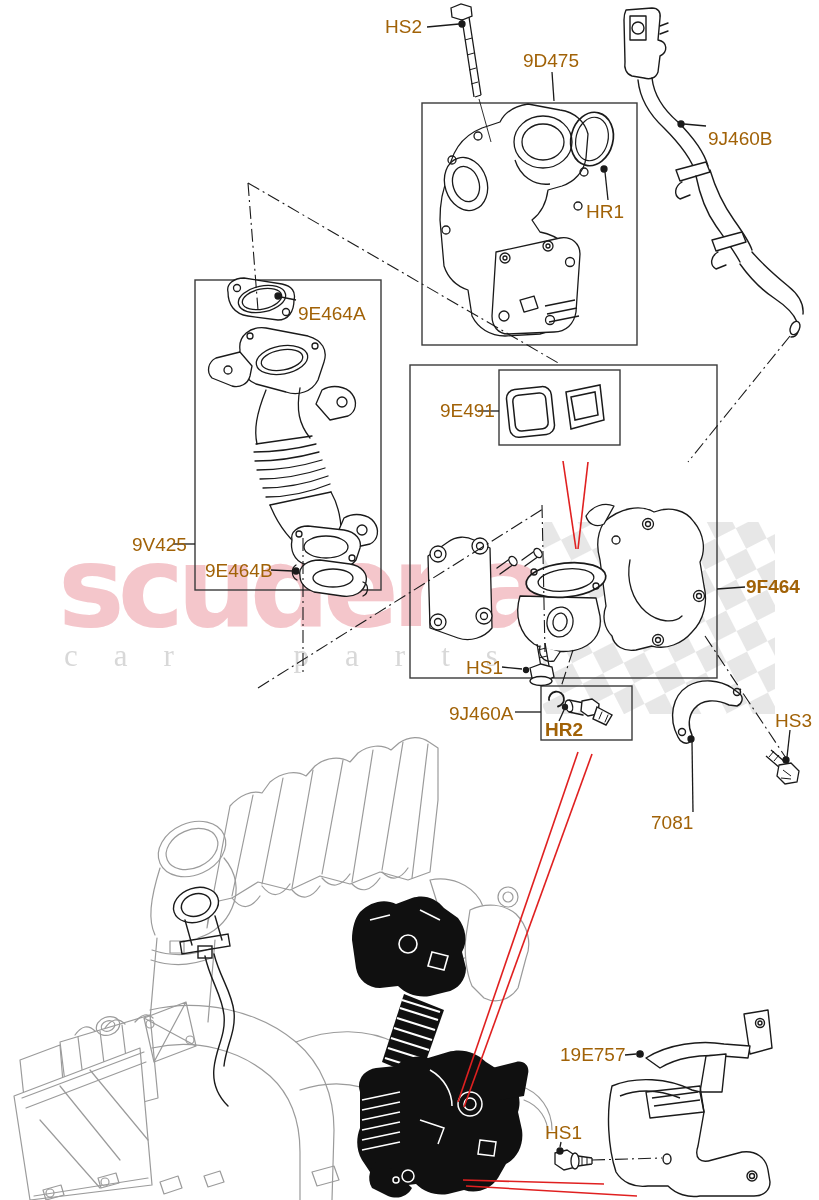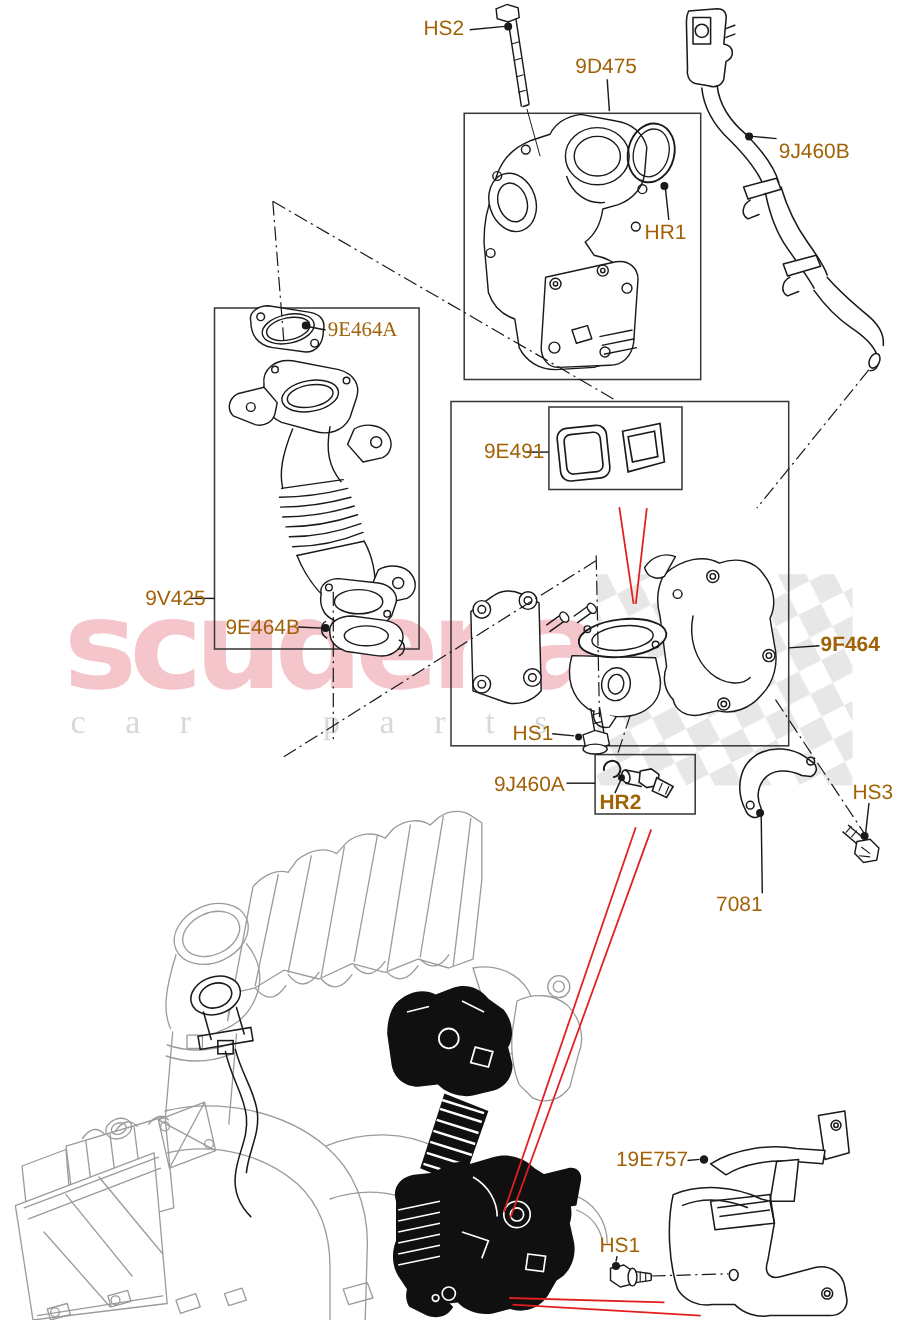--- a/index.html
+++ b/index.html
@@ -369,21 +369,21 @@
         <circle cx="640" cy="1054" r="3.2"></circle>
       <path d="M561,1142 L560,1147" fill="none"></path>
         <circle cx="560" cy="1151" r="3"></circle>
     </g>
   </svg>
 
   <div class="lbl" style="left:385px;top:17px;">HS2</div>
   <div class="lbl" style="left:523px;top:51px;">9D475</div>
   <div class="lbl" style="left:708px;top:129px;">9J460B</div>
   <div class="lbl" style="left:586px;top:202px;">HR1</div>
-  <div class="lbl" style="left:298px;top:290px;font-family:Liberation Serif, serif;">9E464A</div>
+  <div class="lbl" style="left:298px;top:304px;">9E464A</div>
   <div class="lbl" style="left:440px;top:401px;">9E491</div>
   <div class="lbl" style="left:112px;top:535px;margin-left:20px;">9V425</div>
   <div class="lbl" style="left:205px;top:561px;">9E464B</div>
   <div class="lbl" style="left:746px;top:577px;font-weight:bold;">9F464</div>
   <div class="lbl" style="left:466px;top:658px;">HS1</div>
   <div class="lbl" style="left:449px;top:704px;">9J460A</div>
   <div class="lbl" style="left:545px;top:720px;font-weight:bold;">HR2</div>
   <div class="lbl" style="left:775px;top:711px;">HS3</div>
   <div class="lbl" style="left:651px;top:813px;">7081</div>
   <div class="lbl" style="left:560px;top:1045px;">19E757</div>

